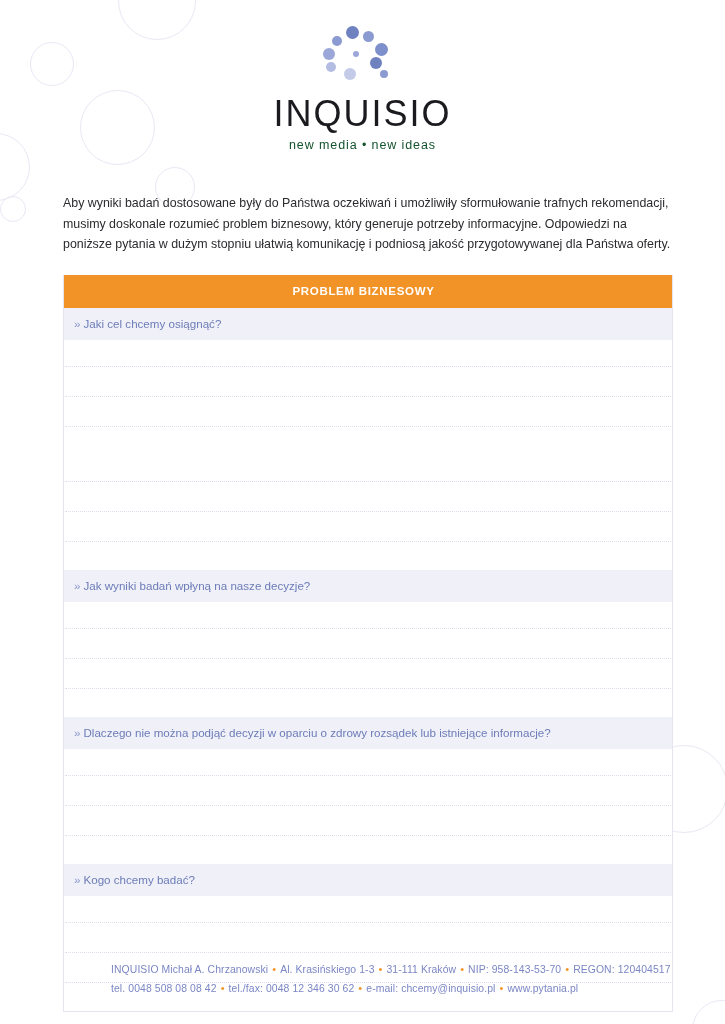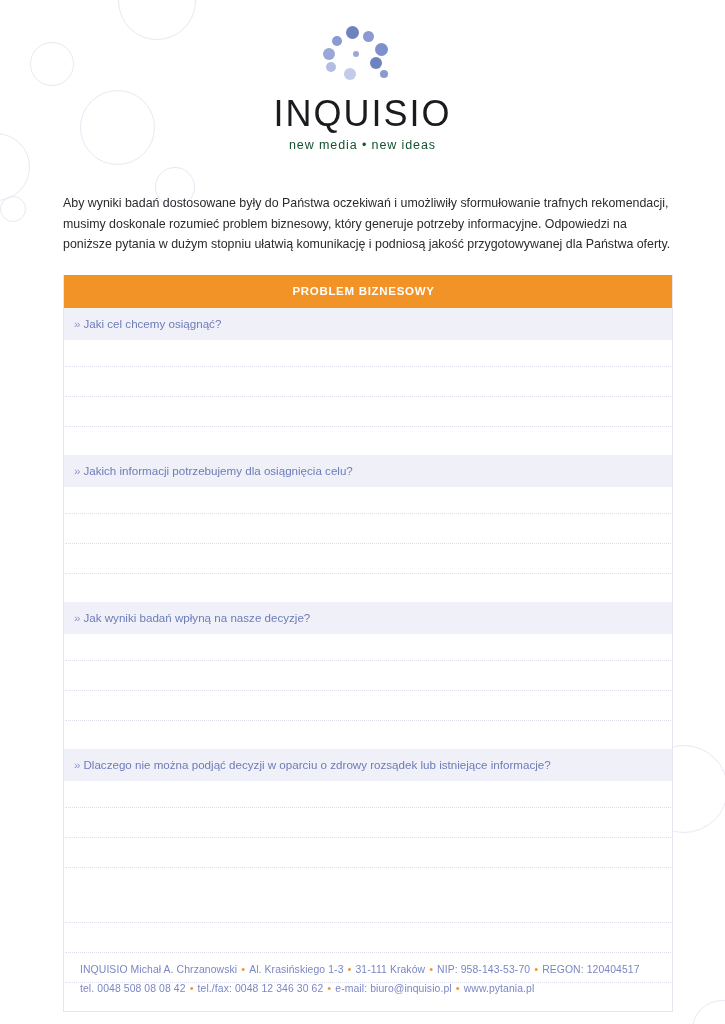--- a/index.html
+++ b/index.html
@@ -135,20 +135,21 @@
   .footer {
     position: absolute;
     left: 63px;
     top: 960px;
     width: 610px;
     z-index: 3;
     font-size: 10.4px;
     line-height: 19px;
     color: #7b86c4;
     letter-spacing: 0.1px;
+    padding-left: 31px;
   }
   .footer-line { white-space: nowrap; padding-left: 17px; }
   .sep {
     color: #f29327;
     padding: 0 4px;
     font-size: 11px;
   }
 </style>
 </head>
 <body>
@@ -190,48 +191,48 @@
   <div class="sheet">
     <div class="sheet-header">PROBLEM BIZNESOWY</div>
     <div>
         <div class="q-row"><span class="chev">»</span><span>Jaki cel chcemy osiągnąć?</span></div>
         <div class="a-row">
           <div class="a-line first" style="border-bottom-color: rgb(222, 223, 234);"></div>
           <div class="a-line" style="border-bottom-color: rgb(222, 223, 234);"></div>
           <div class="a-line" style="border-bottom-color: rgb(222, 223, 234);"></div>
           <div class="a-line last" style="border-bottom-color: rgb(222, 223, 234);"></div>
         </div>
-        <div class="q-row"><span class="chev">»</span><span>Jakich informacji potrzebujemy dla osiągnięcia celu?</span></div>
         <div class="a-row">
           <div class="a-line first" style="border-bottom-color: rgb(222, 223, 234);"></div>
           <div class="a-line" style="border-bottom-color: rgb(222, 223, 234);"></div>
           <div class="a-line" style="border-bottom-color: rgb(222, 223, 234);"></div>
           <div class="a-line last" style="border-bottom-color: rgb(222, 223, 234);"></div>
         </div>
         <div class="q-row"><span class="chev">»</span><span>Jak wyniki badań wpłyną na nasze decyzje?</span></div>
         <div class="a-row">
           <div class="a-line first" style="border-bottom-color: rgb(222, 223, 234);"></div>
           <div class="a-line" style="border-bottom-color: rgb(222, 223, 234);"></div>
           <div class="a-line" style="border-bottom-color: rgb(222, 223, 234);"></div>
           <div class="a-line last" style="border-bottom-color: rgb(222, 223, 234);"></div>
         </div>
         <div class="q-row"><span class="chev">»</span><span>Dlaczego nie można podjąć decyzji w oparciu o zdrowy rozsądek lub istniejące informacje?</span></div>
         <div class="a-row">
           <div class="a-line first" style="border-bottom-color: rgb(222, 223, 234);"></div>
           <div class="a-line" style="border-bottom-color: rgb(222, 223, 234);"></div>
           <div class="a-line" style="border-bottom-color: rgb(222, 223, 234);"></div>
           <div class="a-line last" style="border-bottom-color: rgb(222, 223, 234);"></div>
         </div>
+        <div class="q-row"><span class="chev">»</span><span>Kogo chcemy badać?</span></div>
         <div class="a-row">
           <div class="a-line first" style="border-bottom-color: rgb(222, 223, 234);"></div>
           <div class="a-line" style="border-bottom-color: rgb(222, 223, 234);"></div>
           <div class="a-line" style="border-bottom-color: rgb(222, 223, 234);"></div>
           <div class="a-line last" style="border-bottom-color: rgb(222, 223, 234);"></div>
         </div>
       </div>
   </div>
 
   <div class="footer">
     <div class="footer-line"><span>INQUISIO Michał A. Chrzanowski</span><span class="sep">•</span><span>Al. Krasińskiego 1-3</span><span class="sep">•</span><span>31-111 Kraków</span><span class="sep">•</span><span>NIP: 958-143-53-70</span><span class="sep">•</span><span>REGON: 120404517</span></div>
-    <div class="footer-line"><span>tel. 0048 508 08 08 42</span><span class="sep">•</span><span>tel./fax: 0048 12 346 30 62</span><span class="sep">•</span><span>e-mail: biuro@inquisio.pl</span><span class="sep">•</span><span>www.pytania.pl</span></div>
+    <div class="footer-line"><span>tel. 0048 508 08 08 42</span><span class="sep">•</span><span>tel./fax: 0048 12 346 30 62</span><span class="sep">•</span><span>e-mail: chcemy@inquisio.pl</span><span class="sep">•</span><span>www.pytania.pl</span></div>
   </div>
 
 </div>
 
 </body></html>

